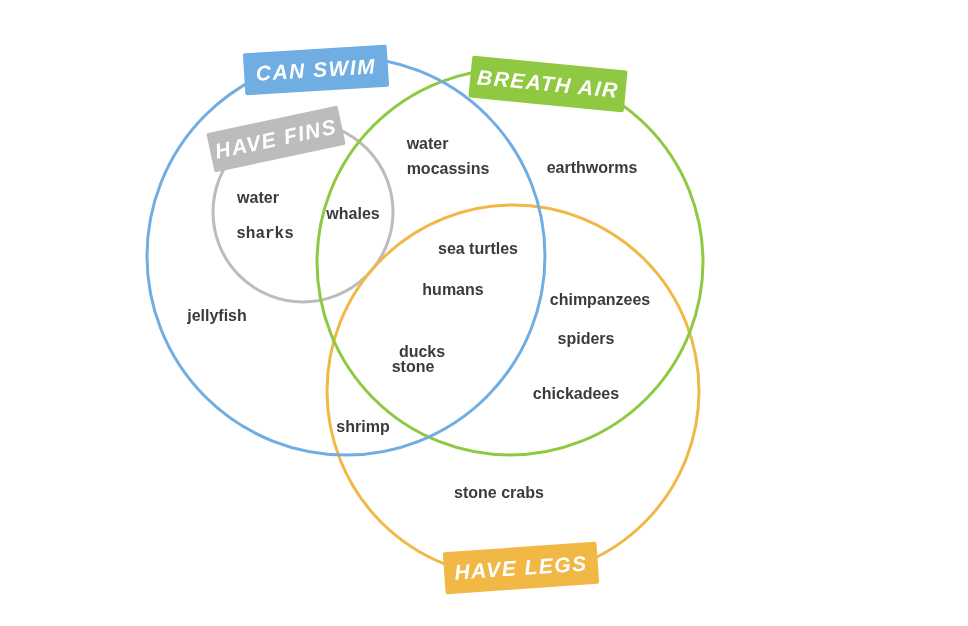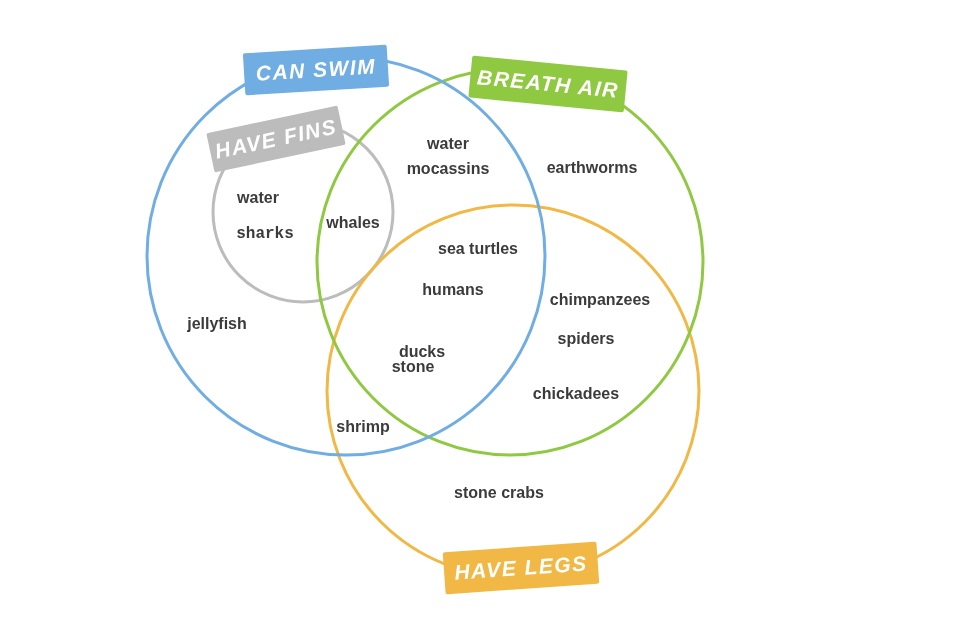--- a/index.html
+++ b/index.html
@@ -35,21 +35,20 @@
     white-space: nowrap;
     border-radius: 2px;
   }
   .item {
     position: absolute;
     transform: translate(-50%, -50%);
     color: #3b3b3b;
     font-weight: bold;
     font-size: 16px;
     line-height: 1.55;
-    text-align: center;
     white-space: pre-line;
   }
 </style>
 </head>
 <body>
 
 <div class="stage">
   <svg width="968" height="626" viewBox="0 0 968 626">
       <circle cx="303" cy="212" r="90" fill="none" stroke="#bcbcbc" stroke-width="3"></circle>
       <circle cx="513" cy="391" r="186" fill="none" stroke="#f1b845" stroke-width="3"></circle>
@@ -58,25 +57,25 @@
     </svg>
   <div>
       <div class="tag" style="left: 276px; top: 139px; width: 134px; height: 40px; background: rgb(188, 188, 188); color: rgb(255, 255, 255); transform: translate(-50%, -50%) rotate(-12deg);">HAVE FINS</div>
       <div class="tag" style="left: 521px; top: 568px; width: 154px; height: 42px; background: rgb(241, 184, 69); color: rgb(255, 255, 255); transform: translate(-50%, -50%) rotate(-4deg);">HAVE LEGS</div>
       <div class="tag" style="left: 548px; top: 84px; width: 156px; height: 42px; background: rgb(143, 200, 65); color: rgb(255, 255, 255); transform: translate(-50%, -50%) rotate(5.5deg);">BREATH AIR</div>
       <div class="tag" style="left: 316px; top: 70px; width: 144px; height: 42px; background: rgb(111, 173, 226); color: rgb(255, 255, 255); transform: translate(-50%, -50%) rotate(-3.5deg);">CAN SWIM</div>
     </div>
   <div>
       <div class="item" style="left: 258px; top: 198px; color: rgb(59, 59, 59);">water</div>
       <div class="item" style="left: 265px; top: 234px; color: rgb(59, 59, 59); font-family: Liberation Mono, monospace;">sharks</div>
-      <div class="item" style="left: 353px; top: 223px; color: rgb(59, 59, 59);">whales</div>
+      <div class="item" style="left: 353px; top: 214px; color: rgb(59, 59, 59);">whales</div>
       <div class="item" style="left: 448px; top: 157px; color: rgb(59, 59, 59);">water
 mocassins</div>
       <div class="item" style="left: 592px; top: 168px; color: rgb(59, 59, 59);">earthworms</div>
-      <div class="item" style="left: 217px; top: 324px; color: rgb(59, 59, 59);">jellyfish</div>
+      <div class="item" style="left: 217px; top: 316px; color: rgb(59, 59, 59);">jellyfish</div>
       <div class="item" style="left: 478px; top: 249px; color: rgb(59, 59, 59);">sea turtles</div>
       <div class="item" style="left: 453px; top: 290px; color: rgb(59, 59, 59);">humans</div>
       <div class="item" style="left: 422px; top: 331px; color: rgb(59, 59, 59); margin-top: 21px;">ducks</div>
       <div class="item" style="left: 413px; top: 367px; color: rgb(59, 59, 59);">stone</div>
       <div class="item" style="left: 600px; top: 300px; color: rgb(59, 59, 59);">chimpanzees</div>
       <div class="item" style="left: 586px; top: 339px; color: rgb(59, 59, 59);">spiders</div>
       <div class="item" style="left: 576px; top: 394px; color: rgb(59, 59, 59);">chickadees</div>
       <div class="item" style="left: 363px; top: 427px; color: rgb(59, 59, 59);">shrimp</div>
       <div class="item" style="left: 499px; top: 493px; color: rgb(59, 59, 59);">stone crabs</div>
     </div>

